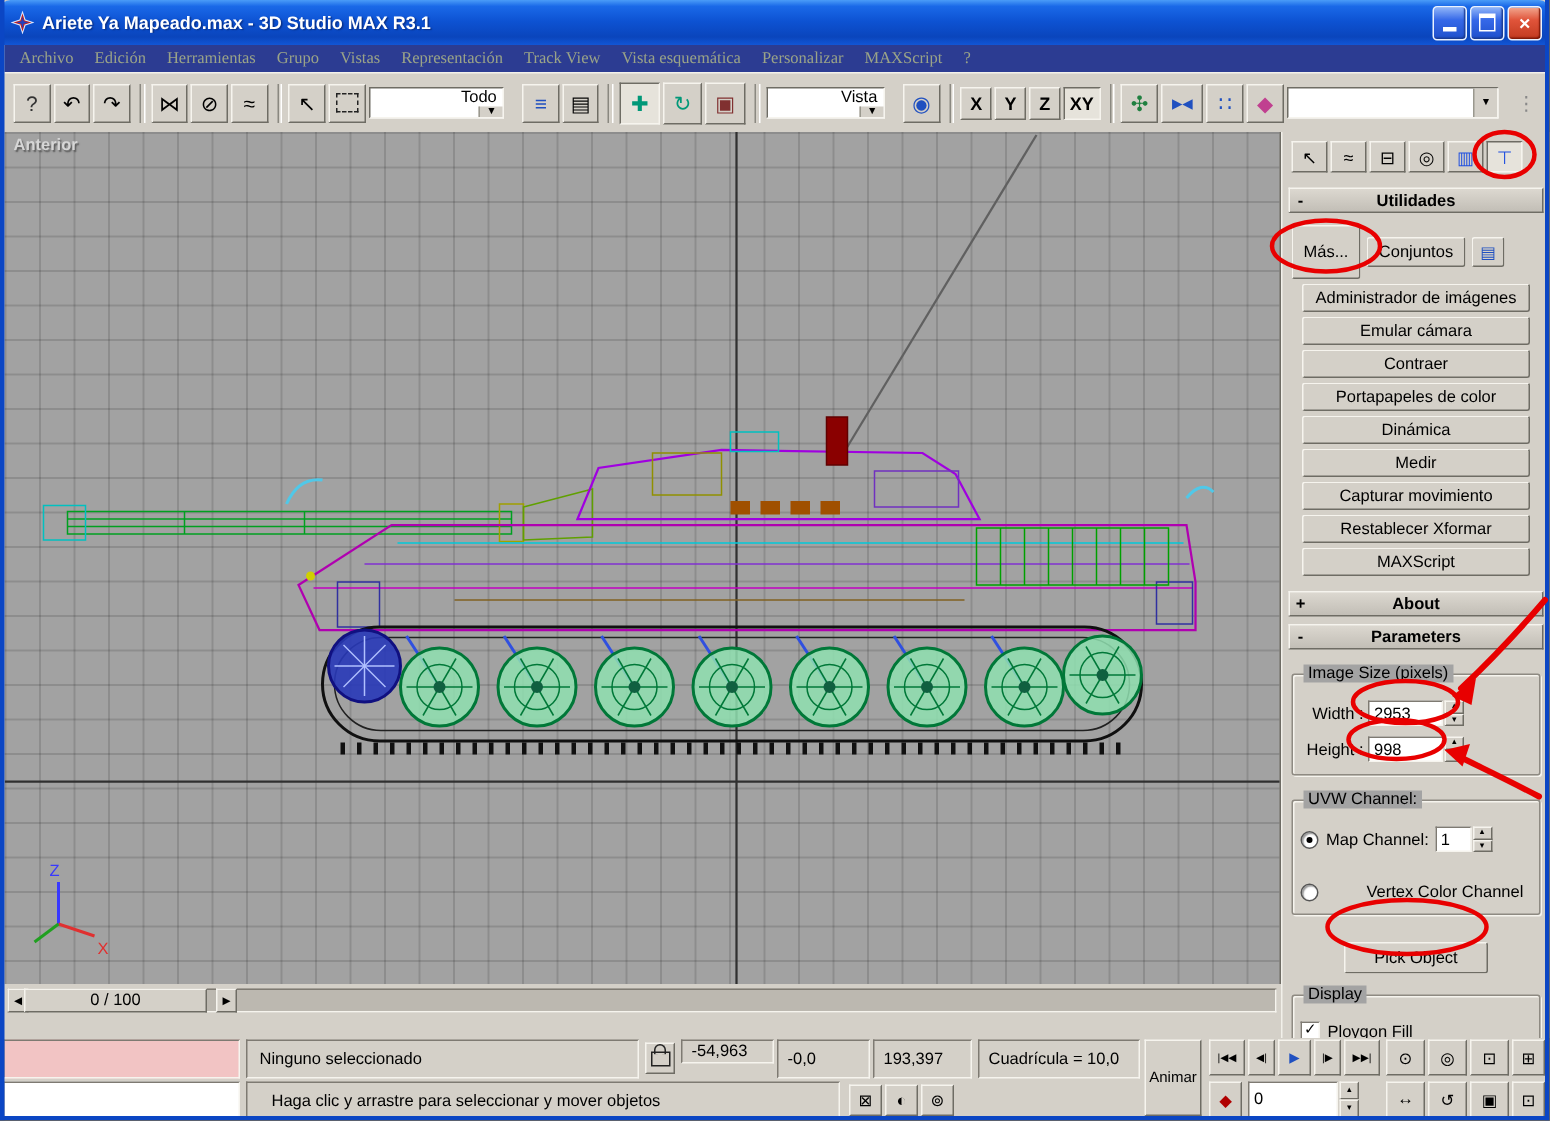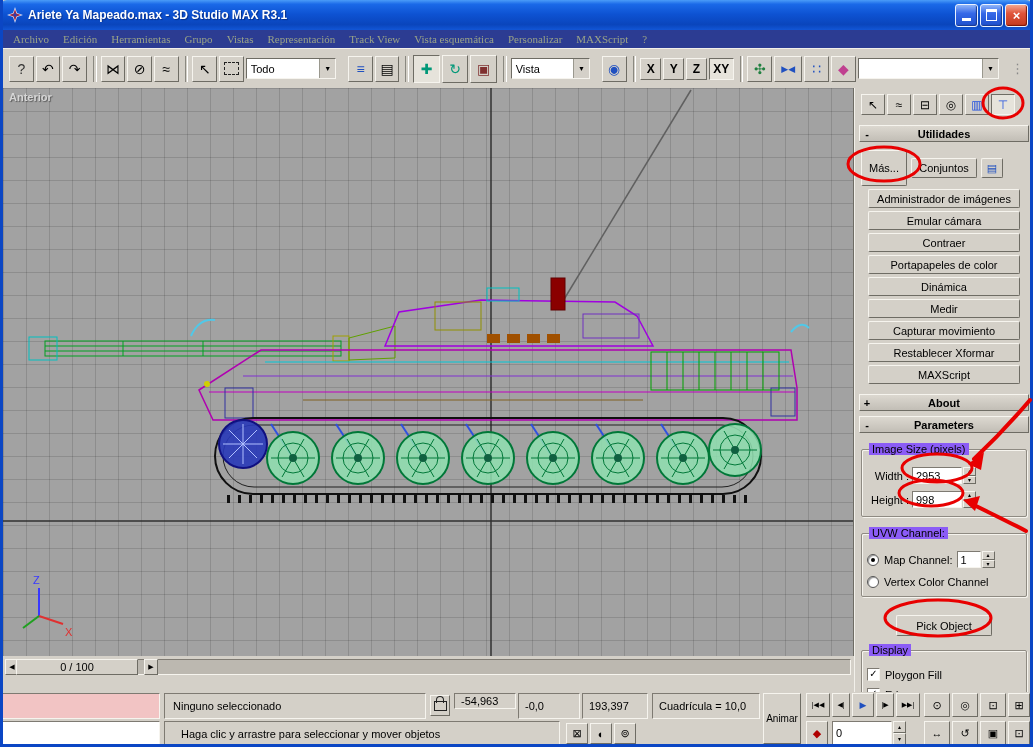--- a/index.html
+++ b/index.html
@@ -28,21 +28,21 @@
   
   .toolbar{position:absolute;left:3px;top:48px;width:1027px;height:40px;background:#d4d0c8;
     border-top:1px solid #f2f0ea;display:flex;align-items:center;padding:0 6px;box-sizing:border-box;z-index:20;}
   .tbtn{width:26px;height:26px;margin-right:2px;background:#d4d0c8;border:1px solid;
     border-color:#f6f4ee #6e6c64 #6e6c64 #f6f4ee;display:flex;align-items:center;justify-content:center;
     font-size:14px;box-sizing:border-box;}
   .tbtn.small{width:22px;height:22px;font-size:12px;font-weight:bold;}
   .tbtn.pressed{border-color:#6e6c64 #f6f4ee #f6f4ee #6e6c64;background:#e6e3db;}
   .sep{width:2px;height:26px;border-left:1px solid #8a8880;border-right:1px solid #fff;margin:0 4px;}
   .dd{height:21px;background:#fff;border:1px solid;border-color:#6e6c64 #f6f4ee #f6f4ee #6e6c64;
-    display:flex;align-items:center;box-sizing:border-box;margin-right:12px;}
+    display:flex;align-items:flex-end;box-sizing:border-box;margin-right:12px;flex-direction:column;}
   .dd .dd-text{flex:1;padding:0 4px;font-size:11px;}
   .dd .dd-arrow{width:15px;height:100%;background:#d4d0c8;border-left:1px solid #9a988e;
     display:flex;align-items:center;justify-content:center;font-size:7px;}
   .region-ico{width:13px;height:11px;border:1px dashed #222;}
 
   
   .viewport{position:absolute;left:3px;top:88px;width:851px;height:568px;background-color:#a2a2a2;
     background-image:linear-gradient(rgba(0,0,0,.13) 1px,transparent 1px),
                      linear-gradient(90deg,rgba(0,0,0,.13) 1px,transparent 1px);
     background-size:23px 23px;border-right:1px solid #6e6c64;box-sizing:border-box;overflow:hidden;z-index:5;}
@@ -59,21 +59,21 @@
   .rollout{height:17px;margin:0 4px;background:linear-gradient(#dcd8d0,#c2beb6);border:1px solid;
     border-color:#f6f4ee #6e6c64 #6e6c64 #f6f4ee;display:flex;align-items:center;font-weight:bold;
     font-size:11px;box-sizing:border-box;}
   .rollout .rmark{width:14px;text-align:center;}
   .rollout .rtitle{flex:1;text-align:center;margin-right:14px;}
   .pbtn{background:#d4d0c8;border:1px solid;border-color:#f6f4ee #6e6c64 #6e6c64 #f6f4ee;
     font-size:11px;display:flex;align-items:center;justify-content:center;box-sizing:border-box;border-radius:2px;}
   .ulist .pbtn{width:152px;height:19px;margin:3px auto 0;}
   .group{position:relative;margin:16px 6px 0;border:1px solid #8e8a82;border-radius:2px;
     box-shadow:1px 1px 0 #f6f4ee, inset 1px 1px 0 #f6f4ee;padding:12px 5px 8px;}
-  .group .legend{position:absolute;top:-7px;left:7px;background:#8b5cf6;padding:0 3px;font-size:11px;}
+  .group .legend{position:absolute;top:-7px;left:7px;background:#a3a3a3;padding:0 3px;font-size:11px;}
   .frow{display:flex;align-items:center;margin-top:5px;}
   .flabel{width:42px;text-align:right;margin-right:3px;font-size:11px;}
   .numfield{background:#fff;border:1px solid;border-color:#7e7a72 #f6f4ee #f6f4ee #7e7a72;
     height:17px;display:flex;align-items:center;padding:0 3px;font-size:11px;box-sizing:border-box;}
   .spin{display:flex;flex-direction:column;width:13px;height:17px;margin-left:1px;}
   .spin span{flex:1;background:#d4d0c8;border:1px solid;border-color:#f6f4ee #6e6c64 #6e6c64 #f6f4ee;
     font-size:6px;line-height:6px;display:flex;align-items:center;justify-content:center;box-sizing:border-box;}
   .radio{width:10px;height:10px;border-radius:50%;background:#fff;border:1px solid #555;
     box-shadow:inset 1px 1px 1px #999;margin-right:5px;flex:none;}
   .radio.sel{display:flex;align-items:center;justify-content:center;}
@@ -437,21 +437,21 @@
         <span class="radio sel"></span>
         <span>Map Channel:</span>
         <div class="numfield" style="width:24px;margin-left:4px;">
             <span>1</span>
           </div>
         <div class="spin">
           <span>▴</span>
           <span>▾</span>
         </div>
       </div>
-      <div class="frow" style="margin-top:8px;">
+      <div class="frow" style="margin-top:21px;gap:27px;">
         <span class="radio"></span>
         <span>Vertex Color Channel</span>
       </div>
     </div>
 
     <div class="pbtn" style="width:96px;height:21px;margin:18px auto 0;">
       <span>Pick Object</span>
     </div>
 
     <div class="group" style="margin-top:14px;padding-bottom:30px;">

